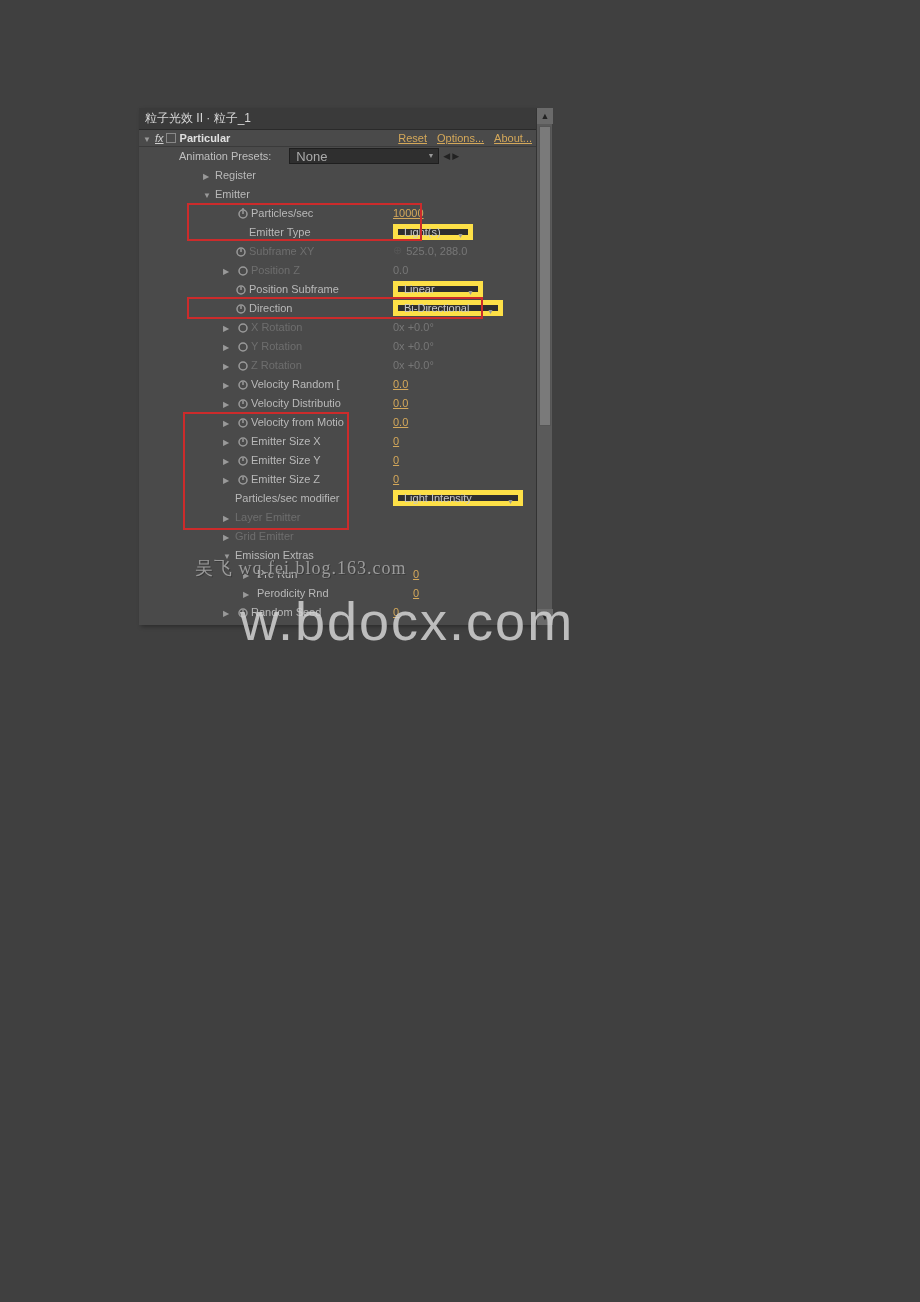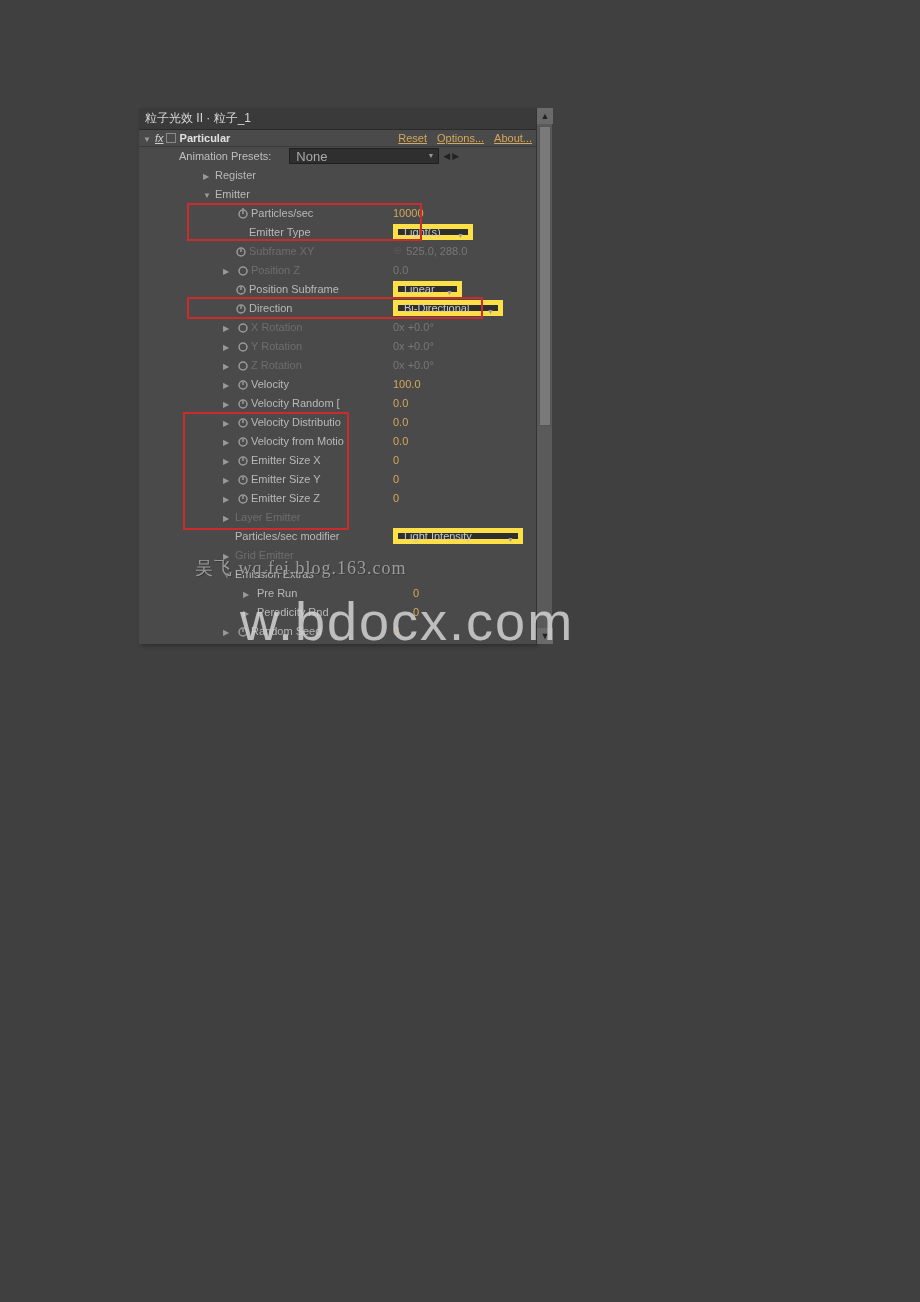--- a/index.html
+++ b/index.html
@@ -84,21 +84,21 @@
   .row.sub1 { padding-left:24px; }
   .row.sub2 { padding-left:44px; }
   .row .name { width: 170px; display:flex; align-items:center; gap:2px; color:#b9b9b9; }
   .row.dis .name, .row.dis .val { color:#6e6e6e; }
   .stopwatch {
     width:12px; height:12px; display:inline-block;
     color:#9a9a9a;
   }
   .stopwatch svg { width:12px; height:12px; }
   .row .val { color:#d4a85a; cursor:text; }
-  .row .val.orange { color:#d4a85a; }
+  .row .val.orange { color:#d4a85a; text-decoration: underline; }
   .row .val.gray { color:#777; }
   .sel {
     background:#2f2f2f; border:5px solid #fde047; color:#c8c8c8;
     font-size:11px; height:16px; display:inline-flex; align-items:center;
     padding:0 16px 0 6px; position:relative;
   }
   .sel::after { content:"▼"; position:absolute; right:4px; top:3px; font-size:7px; color:#999;}
   .box-red {
     position:absolute; border:2px solid #cc2b2b; pointer-events:none;
     z-index: 5;
@@ -241,21 +241,21 @@
         <span class="name">
           <span style="width:10px;display:inline-block"></span>
           <span class="stopwatch">
             <svg class="icon-clock" viewBox="0 0 12 12">
                 <circle cx="6" cy="7" r="4"></circle>
                 <line x1="6" y1="7" x2="6" y2="4"></line>
               </svg>
           </span>
           <span>Position Subframe</span>
         </span>
-        <span class="sel" style="width:69px">
+        <span class="sel" style="width:90px">
           <span>Linear</span>
         </span>
       </div>
 
       <div class="row sub2">
         <span class="name">
           <span style="width:10px;display:inline-block"></span>
           <span class="stopwatch">
             <svg class="icon-clock" viewBox="0 0 12 12">
                 <circle cx="6" cy="7" r="4"></circle>
@@ -294,31 +294,20 @@
         <span class="name">
             <span class="twirl right"></span>
           <span class="stopwatch"><svg class="icon-clock" viewBox="0 0 12 12">
                 <circle cx="6" cy="7" r="4"></circle>
               </svg></span>
           <span>Z Rotation</span>
           </span>
         <span class="val gray">0x +0.0°</span>
       </div>
 
-      <div class="row sub2">
-        <span class="name">
-            <span class="twirl right"></span>
-          <span class="stopwatch"><svg class="icon-clock" viewBox="0 0 12 12">
-                <circle cx="6" cy="7" r="4"></circle>
-                <line x1="6" y1="7" x2="6" y2="4"></line>
-              </svg></span>
-          <span>Velocity</span>
-          </span>
-        <span class="val orange">100.0</span>
-      </div>
 
       <div class="row sub2">
         <span class="name">
             <span class="twirl right"></span>
           <span class="stopwatch"><svg class="icon-clock" viewBox="0 0 12 12">
                 <circle cx="6" cy="7" r="4"></circle>
                 <line x1="6" y1="7" x2="6" y2="4"></line>
               </svg></span>
           <span>Velocity Random [</span>
           </span>
@@ -371,35 +360,35 @@
       <div class="row sub2">
         <span class="name">
             <span class="twirl right"></span>
           <span class="stopwatch"><svg class="icon-clock" viewBox="0 0 12 12">
                 <circle cx="6" cy="7" r="4"></circle>
                 <line x1="6" y1="7" x2="6" y2="4"></line>
               </svg></span>
           <span>Emitter Size Z</span>
           </span>
         <span class="val orange">0</span>
+      </div>
+
+      <div class="row sub2">
+        <span class="name">
+          <span style="width:10px;display:inline-block"></span>
+          <span>Particles/sec modifier</span>
+        </span>
+        <span class="sel" style="width:130px">
+          <span>Light Intensity</span>
+        </span>
       </div>
 
       <div class="row sub2 dis">
         <span class="twirl right"></span>
         <span class="name">Layer Emitter</span>
-      </div>
-
-      <div class="row sub2">
-        <span class="name">
-          <span style="width:10px;display:inline-block"></span>
-          <span>Particles/sec modifier</span>
-        </span>
-        <span class="sel" style="width:130px">
-          <span>Light Intensity</span>
-        </span>
       </div>
       <div class="row sub2 dis">
         <span class="twirl right"></span>
         <span class="name">Grid Emitter</span>
       </div>
 
       <div class="row sub2">
         <span class="twirl down"></span>
         <span class="name">Emission Extras</span>
       </div>

